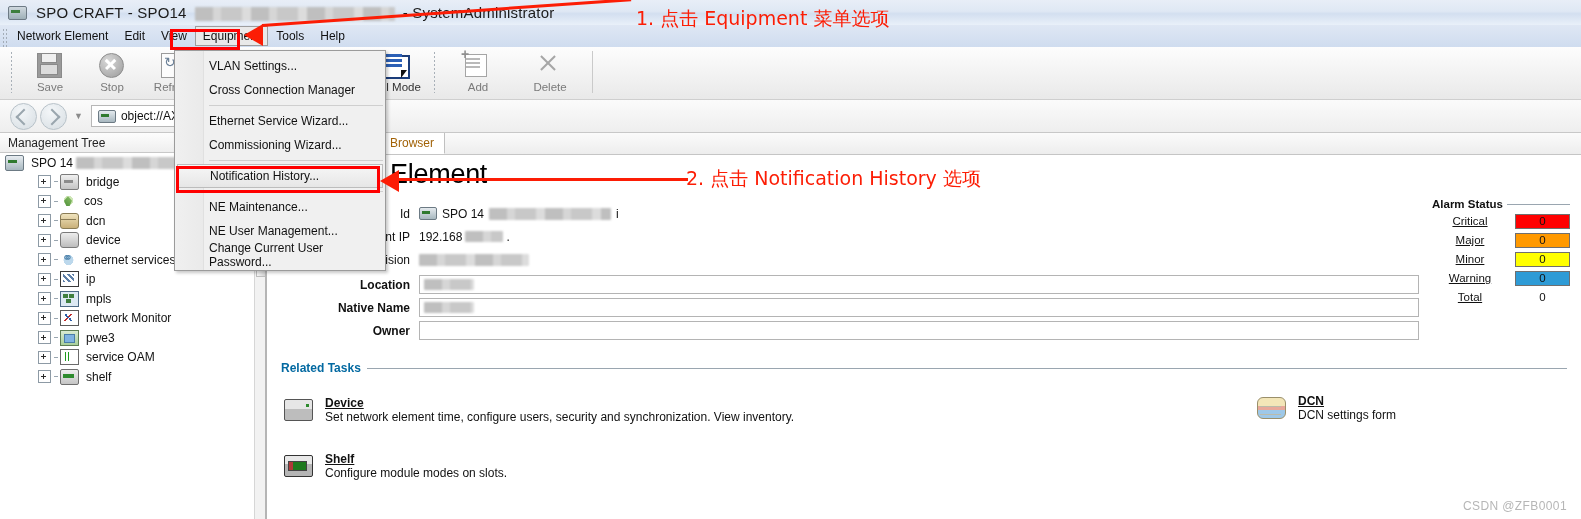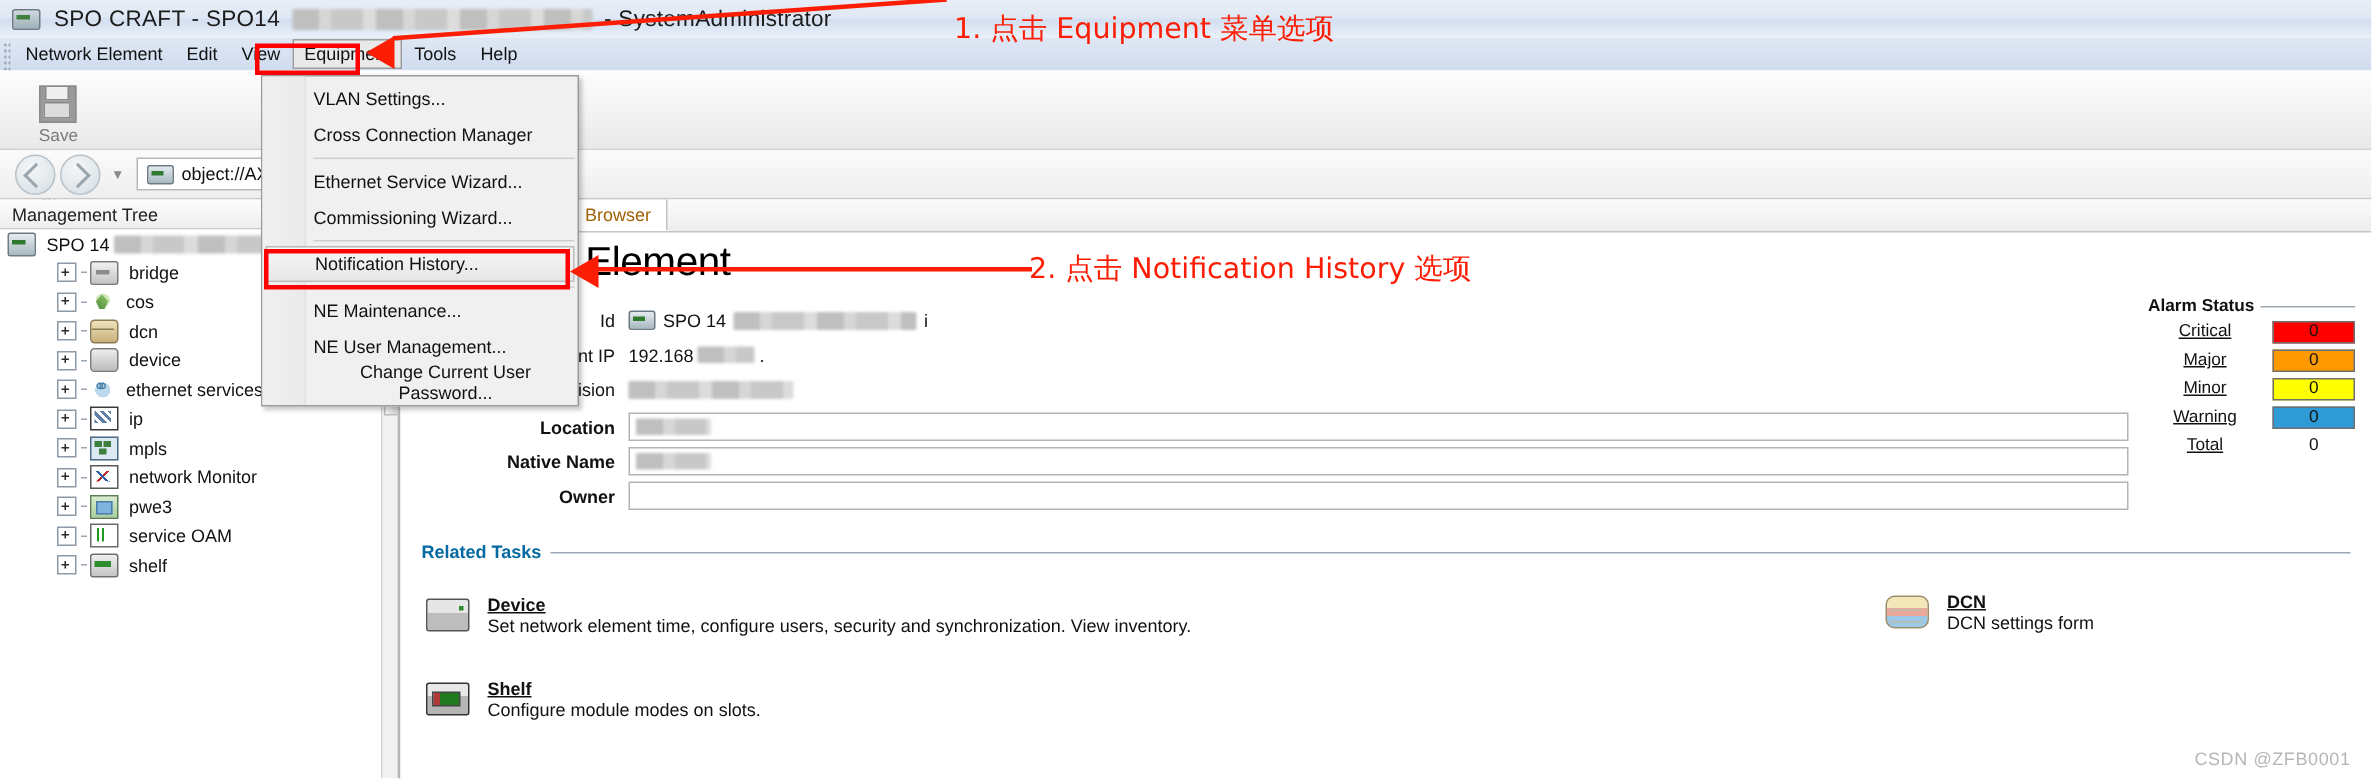--- a/index.html
+++ b/index.html
@@ -55,21 +55,21 @@
     position:absolute;left:2px;top:28px;width:5px;height:105px;
     background-image:radial-gradient(#9aa3ad 40%,transparent 41%);
     background-size:3px 4px;opacity:.85;
   }
 
   
   .toolbar{
     position:absolute;left:0;top:47px;width:1581px;height:53px;
     background:linear-gradient(to bottom,#fdfdfd 0%,#f3f3f3 50%,#e9e9e9 100%);
     border-bottom:1px solid #cfcfcf;
-    display:flex;align-items:flex-start;padding-left:8px;box-sizing:border-box;flex-direction:column;
+    display:flex;align-items:flex-start;padding-left:8px;box-sizing:border-box;
   }
   .tb-btn{
     width:62px;display:flex;flex-direction:column;align-items:center;
     padding-top:5px;cursor:default;
   }
   .tb-btn .lbl{font-size:11.5px;margin-top:3px;color:#7a7a7a;white-space:nowrap;}
   .tb-btn.enabled .lbl{color:#333;}
   .tb-sep{width:1px;height:42px;background:#cacaca;margin:4px 6px 0 6px;}
   .tb-grip{
     width:4px;height:42px;margin:4px 5px 0 2px;
@@ -254,21 +254,21 @@
     font-size:11.5px;color:#111;box-sizing:border-box;}
   .al-val.boxed{border:1px solid #6f6f6f;}
 
   
   .dropdown{
     position:absolute;left:174px;top:50px;width:212px;
     background:#f0f0f0;border:1px solid #9b9b9b;box-shadow:2px 2px 3px rgba(0,0,0,.22);
     padding:3px 0;box-sizing:border-box;z-index:40;
   }
   .dd-item{height:24px;display:flex;align-items:center;padding-left:34px;font-size:12px;color:#111;
-    box-sizing:border-box;position:relative;text-align:center;}
+    box-sizing:border-box;position:relative;}
   .dd-sep{height:1px;background:#cfcfcf;margin:3px 2px 3px 34px;}
   .dd-gutter{position:absolute;left:0;top:0;width:28px;height:100%;
     background:linear-gradient(to right,#f0f0f0,#eaeaea);border-right:1px solid #e0e0e0;}
   .dd-item.highlight{
     background:linear-gradient(to bottom,#f7f7f7,#e6e6e6);
     border:1px solid #bcbcbc;margin:0 2px;padding-left:32px;height:24px;
   }
 
   
   .anno{position:absolute;color:#fc1d05;font-size:19px;white-space:nowrap;z-index:60;

